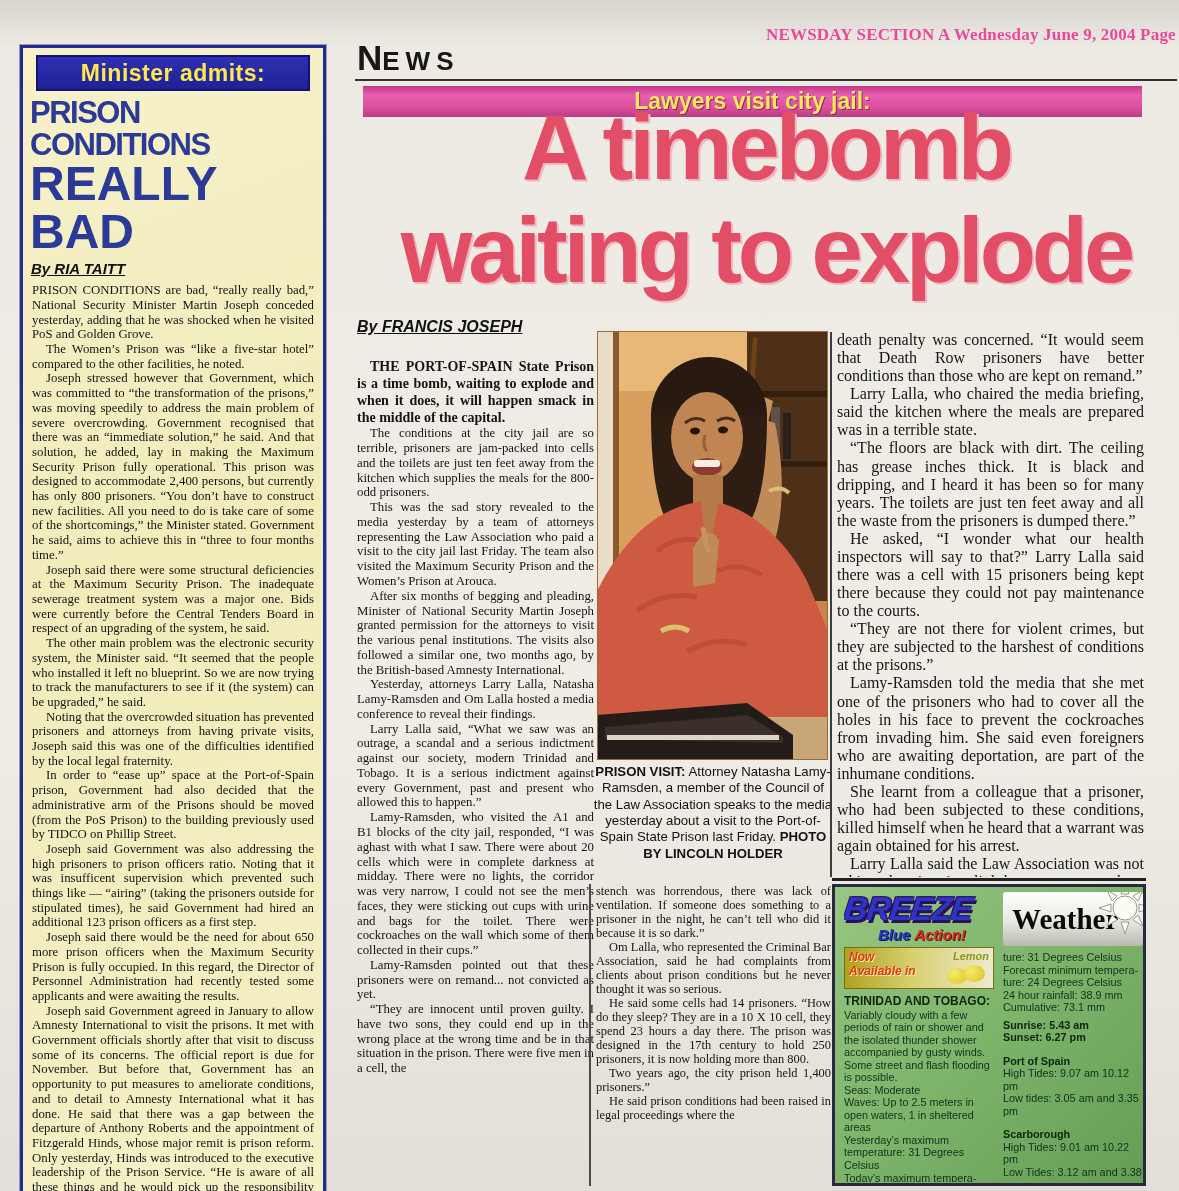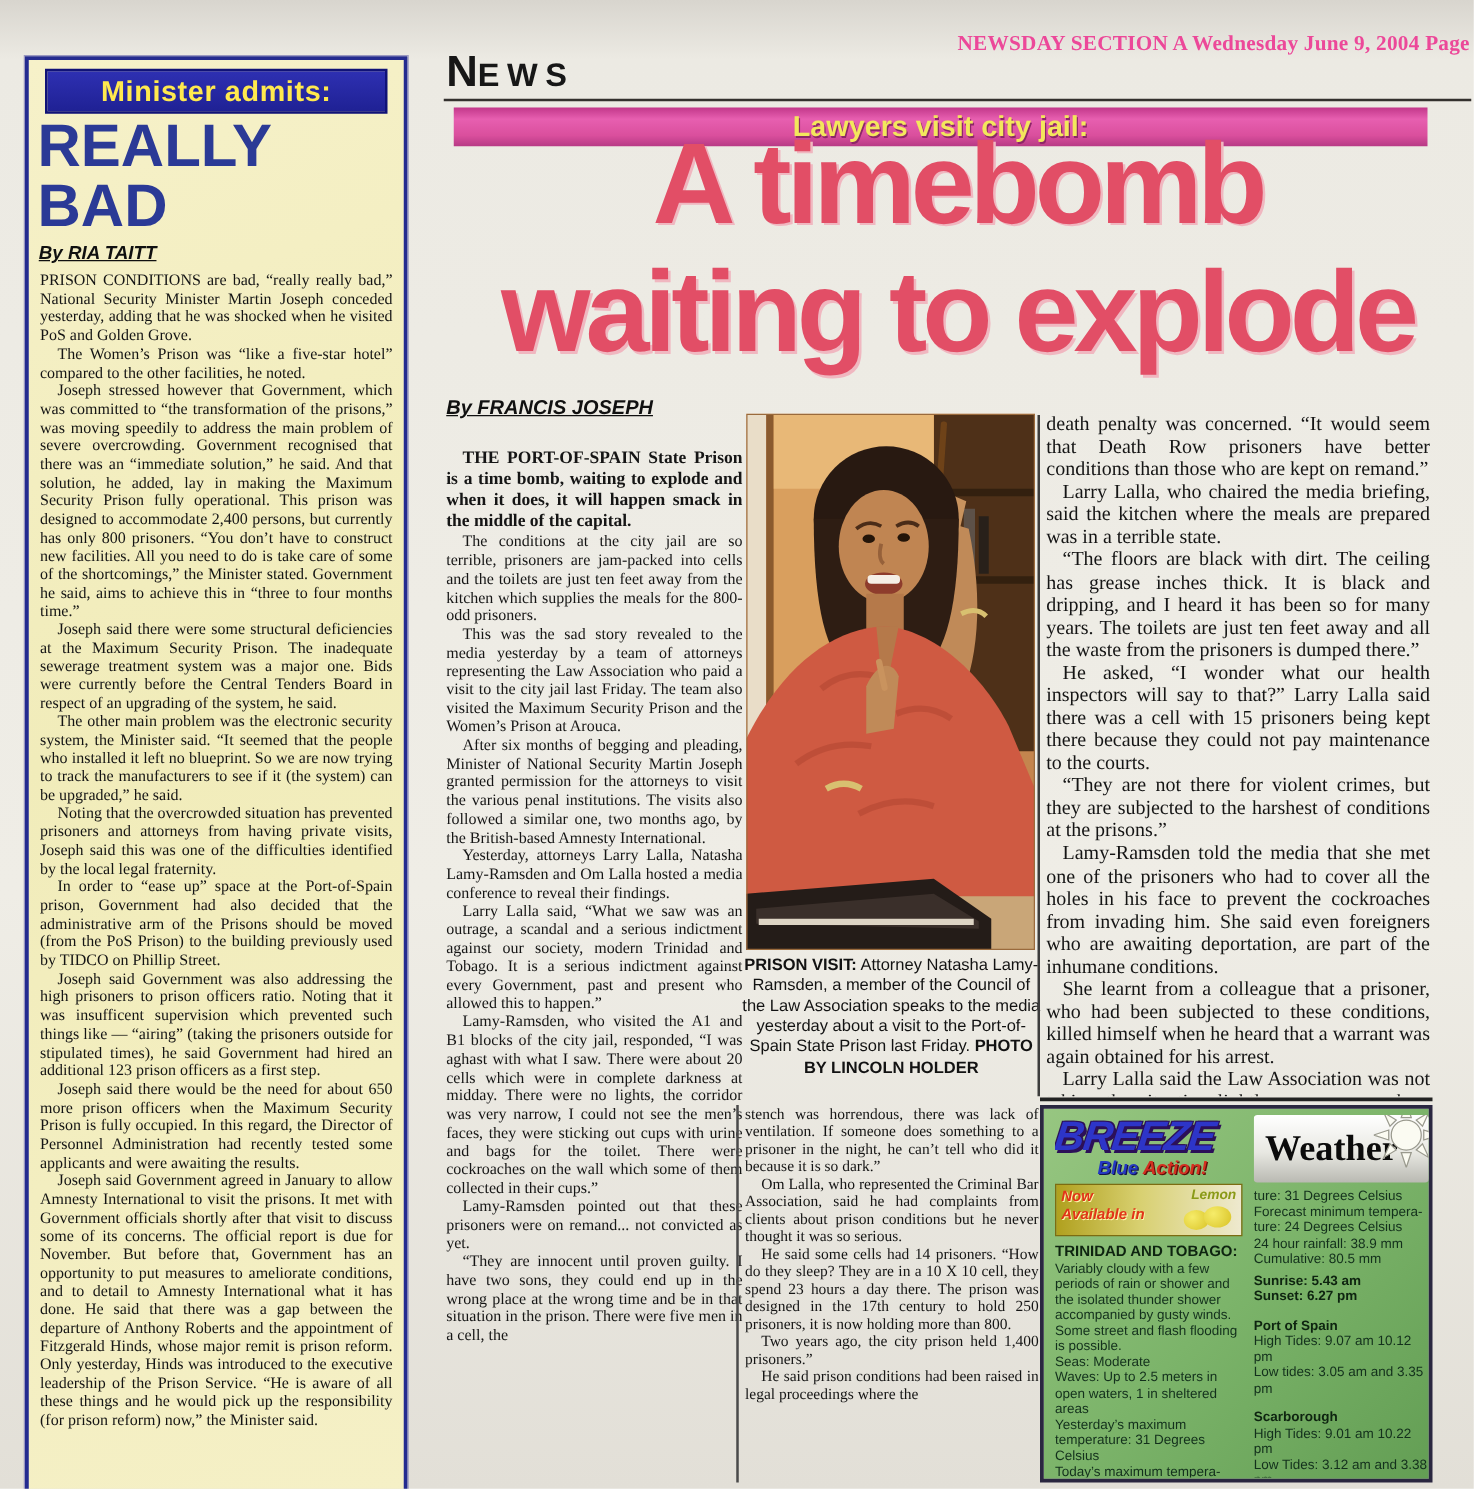--- a/index.html
+++ b/index.html
@@ -97,20 +97,21 @@
 </style>
 </head>
 <body>
 
 <div class="abs page-header">NEWSDAY SECTION A Wednesday June 9, 2004 Page 5</div>
 
 <div class="abs sidebar">
   <div class="kicker-box">
     <span>Minister admits:</span>
   </div>
+  <div class="sb-h1">PRISON CONDITIONS</div>
   <div class="sb-h2">REALLY BAD</div>
   <div class="sb-byline">By RIA TAITT</div>
   <div class="sb-body">
       <p>PRISON CONDITIONS are bad, “really really bad,” National Security Minister Martin Joseph conceded yesterday, adding that he was shocked when he visited PoS and Golden Grove.</p>
       <p>The Women’s Prison was “like a five-star hotel” compared to the other facilities, he noted.</p>
       <p>Joseph stressed however that Government, which was committed to “the transformation of the prisons,” was moving speedily to address the main problem of severe overcrowding. Government recognised that there was an “immediate solution,” he said. And that solution, he added, lay in making the Maximum Security Prison fully operational. This prison was designed to accommodate 2,400 persons, but currently has only 800 prisoners. “You don’t have to construct new facilities. All you need to do is take care of some of the shortcomings,” the Minister stated. Government he said, aims to achieve this in “three to four months time.”</p>
       <p>Joseph said there were some structural deficiencies at the Maximum Security Prison. The inadequate sewerage treatment system was a major one. Bids were currently before the Central Tenders Board in respect of an upgrading of the system, he said.</p>
       <p>The other main problem was the electronic security system, the Minister said. “It seemed that the people who installed it left no blueprint. So we are now trying to track the manufacturers to see if it (the system) can be upgraded,” he said.</p>
       <p>Noting that the overcrowded situation has prevented prisoners and attorneys from having private visits, Joseph said this was one of the difficulties identified by the local legal fraternity.</p>
       <p>In order to “ease up” space at the Port-of-Spain prison, Government had also decided that the administrative arm of the Prisons should be moved (from the PoS Prison) to the building previously used by TIDCO on Phillip Street.</p>
@@ -265,21 +266,21 @@
             <polygon points="44,44 34,38 39,33"></polygon>
           <circle cx="26" cy="26" r="12"></circle>
         </g>
       </svg>
     </div>
     <div class="wx-lines">
         <p>ture: 31 Degrees Celsius</p>
         <p>Forecast minimum tempera-</p>
         <p>ture: 24 Degrees Celsius</p>
         <p>24 hour rainfall: 38.9 mm</p>
-        <p>Cumulative: 80.5 mm</p>
+        <p>Cumulative: 73.1 mm</p>
       </div>
     <div class="wx-lines wx-bold">
         <p>Sunrise: 5.43 am</p>
         <p>Sunset: 6.27 pm</p>
       </div>
     <div class="wx-gap"></div>
     <div class="wx-lines">
       <p class="wx-bold">Port of Spain</p>
       <p>High Tides: 9.07 am 10.12 pm</p>
       <p>Low tides: 3.05 am and 3.35 pm</p>

